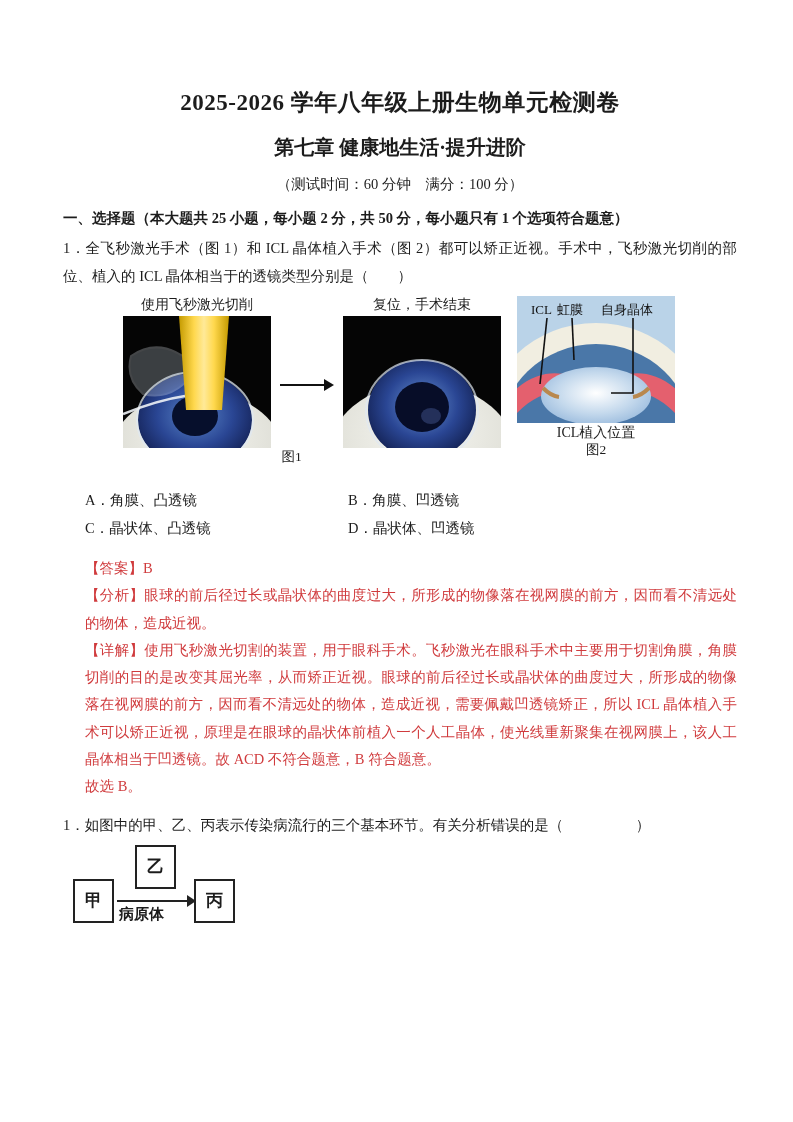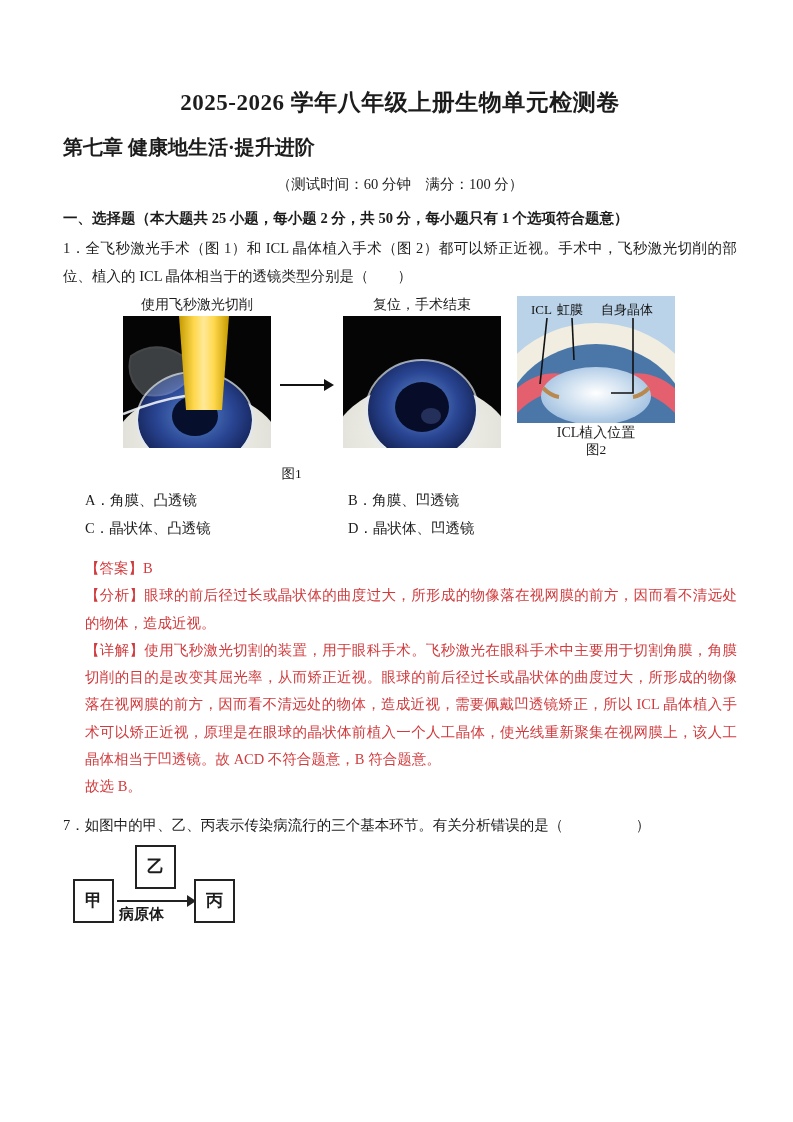--- a/index.html
+++ b/index.html
@@ -5,34 +5,34 @@
   * { margin:0; padding:0; box-sizing:border-box; }
   html,body { background:#ffffff; }
   body {
     width:793px; height:1122px; overflow:hidden;
     font-family:"Liberation Serif","DejaVu Serif",serif;
     color:#1c1c1c;
   }
   .paper { position:relative; width:793px; height:876px; padding:88px 56px 0 63px; }
 
   .doc-title   { text-align:center; font-size:23px; font-weight:bold; line-height:30px; letter-spacing:.5px; }
-  .doc-chapter { font-size:20px; font-weight:bold; line-height:28px; margin-top:15px; }
+  .doc-chapter { text-align:center; font-size:20px; font-weight:bold; line-height:28px; margin-top:15px; }
   .doc-meta    { text-align:center; font-size:14.5px; font-weight:normal; line-height:20px; margin-top:13px; }
   .section-header { font-size:14.5px; font-weight:bold; line-height:22px; margin-top:13px; }
 
   .stem { font-size:14.5px; line-height:28px; text-align:justify; margin-top:5px; }
 
   
   .figs-row { display:flex; align-items:flex-start; margin-top:6px; height:182px; }
   .fig1 { display:flex; flex-direction:column; margin-left:19px; }
   .fig1-row { display:flex; align-items:flex-start;padding-left:41px; }
   .photo-block { display:flex; flex-direction:column; }
   .photo-label { font-size:14px; line-height:18px; text-align:center; margin-bottom:2px; }
   .arrow-wrap { margin:0 9px; padding-top:82px; }
-  .fig-caption { font-size:13.5px; line-height:18px; text-align:center; margin-top:17px; }
+  .fig-caption { font-size:13.5px; line-height:18px; text-align:center; margin-top:0; }
   .fig2 { display:flex; flex-direction:column; align-items:center; margin-left:16px; }
   .fig2-pos-label { font-size:14px; line-height:17px; text-align:center; margin-top:1px; }
   .fig2 .fig-caption { margin-top:0; }
 
   
   .options-2col { display:grid; grid-template-columns:263px auto; margin-left:22px; margin-top:9px;
                   font-size:14.5px; line-height:27.5px; }
   .options-1col { margin-left:22px; margin-top:6px; font-size:14.5px; }
   .options-1col .opt { line-height:33px; }
 
@@ -175,21 +175,21 @@
   </div>
 
   <div class="red-block answer-line"><span>【答案】</span><span>B</span></div>
 
   <div class="red-block"><span>【分析】</span><span>眼球的前后径过长或晶状体的曲度过大，所形成的物像落在视网膜的前方，因而看不清远处的物体，造成近视。</span></div>
 
   <div class="red-block"><span>【详解】</span><span>使用飞秒激光切割的装置，用于眼科手术。飞秒激光在眼科手术中主要用于切割角膜，角膜切削的目的是改变其屈光率，从而矫正近视。眼球的前后径过长或晶状体的曲度过大，所形成的物像落在视网膜的前方，因而看不清远处的物体，造成近视，需要佩戴凹透镜矫正，所以 ICL 晶体植入手术可以矫正近视，原理是在眼球的晶状体前植入一个人工晶体，使光线重新聚集在视网膜上，该人工晶体相当于凹透镜。故 ACD 不符合题意，B 符合题意。</span></div>
 
   <div class="red-block">故选 B。</div>
 
-  <div class="stem" style="margin-top:10px;">7．如图中的甲、乙、丙表示传染病流行的三个基本环节。有关分析错误的是（　　　　　）</div>
+  <div class="stem" style="margin-top:10px;">1．如图中的甲、乙、丙表示传染病流行的三个基本环节。有关分析错误的是（　　　　　）</div>
 
   <div class="q2-diagram">
     <div class="dbox dbox-jia">甲</div>
     <div class="dbox dbox-yi">乙</div>
     <div class="d-arrow-line"></div>
     <div class="d-arrow-head"></div>
     <div class="dbox dbox-bing">丙</div>
     <div class="d-arrow-label">病原体</div>
   </div>
 

